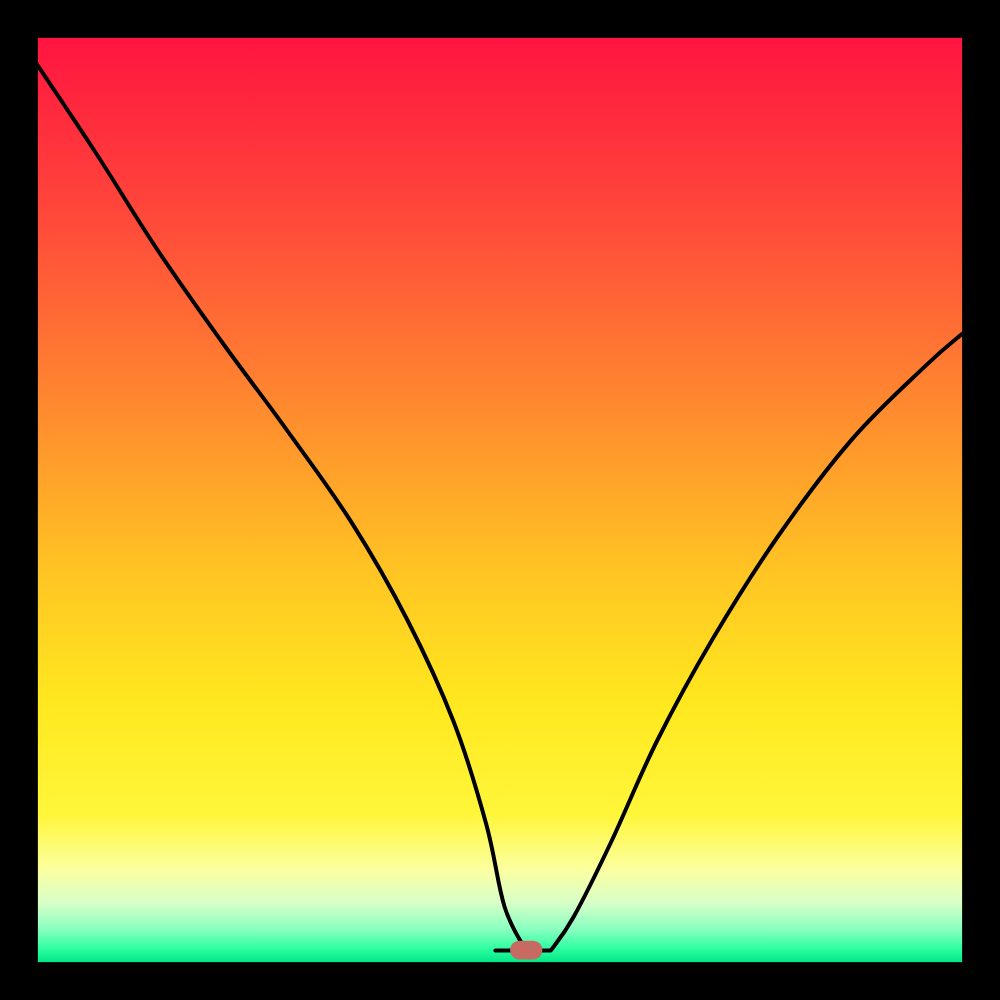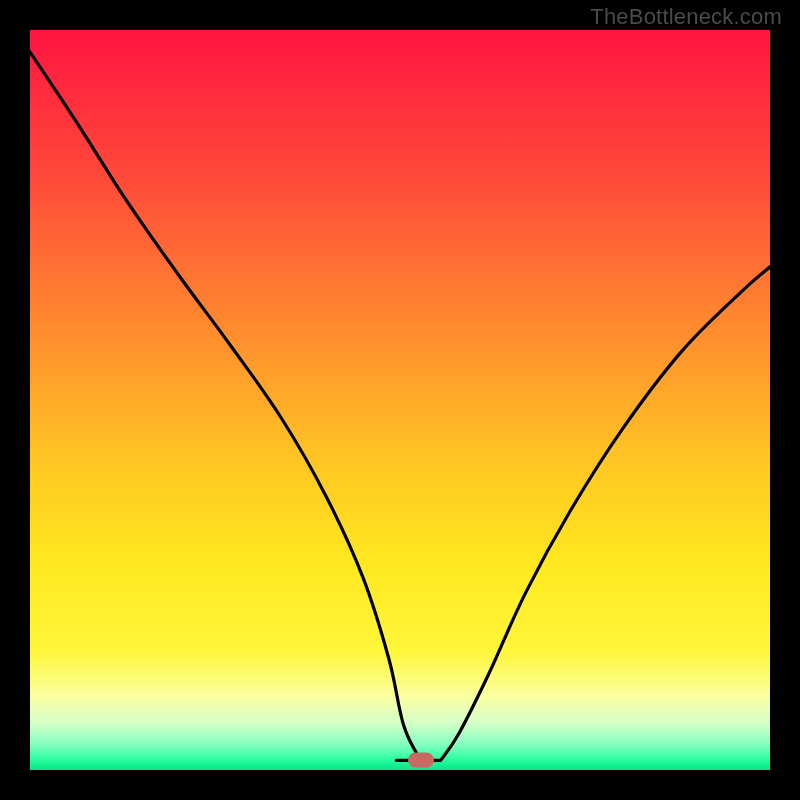--- a/index.html
+++ b/index.html
@@ -57,21 +57,20 @@
     height: 15px;
     border-radius: 8px;
     transform: translate(-50%, -50%);
   }
 </style>
 </head>
 <body>
 
 <div class="frame">
 
-  <div class="watermark">TheBottleneck.com</div>
 
   <div class="plot">
     <svg class="gradient" viewBox="0 0 740 740" preserveAspectRatio="none">
       <defs>
         <linearGradient id="bg-grad" x1="0" y1="0" x2="0" y2="1">
             <stop offset="0.00%" stop-color="#ff1440"></stop>
             <stop offset="20.00%" stop-color="#ff4a3a"></stop>
             <stop offset="40.00%" stop-color="#ff8a2f"></stop>
             <stop offset="58.00%" stop-color="#ffc523"></stop>
             <stop offset="72.00%" stop-color="#ffe81f"></stop>

